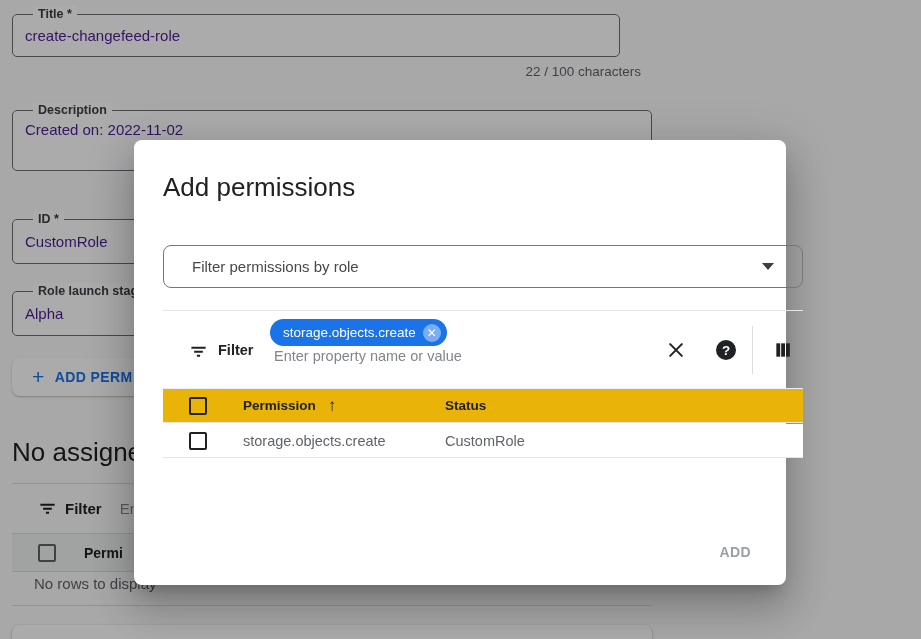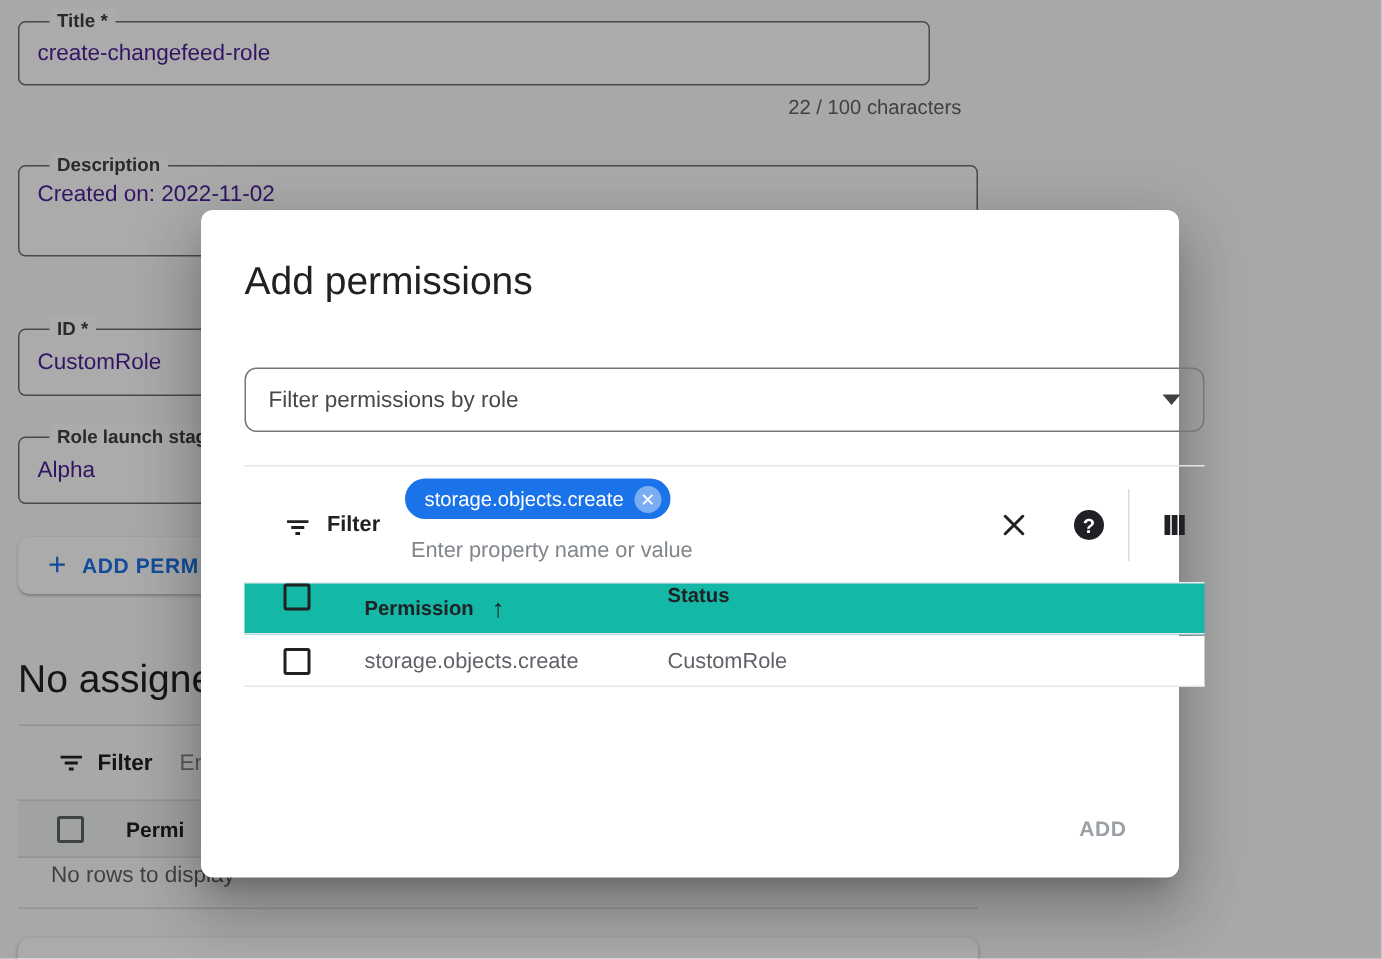--- a/index.html
+++ b/index.html
@@ -40,45 +40,45 @@
   
   .scrim { position:absolute; inset:0; background:rgba(0,0,0,0.33); z-index:10; }
 
   
   .dialog { position:absolute; left:134px; top:140px; width:652px; height:445px; background:#fff;
             border-radius:8px; z-index:20;
             box-shadow:0 11px 15px -7px rgba(0,0,0,.2), 0 24px 38px 3px rgba(0,0,0,.16), 0 9px 46px 8px rgba(0,0,0,.12); }
   .dlg-title { position:absolute; left:29px; top:32px; font-size:26px; font-weight:400; color:#202124; }
   .role-select { position:absolute; left:29px; top:105px; width:640px; height:43px;
                  border:1px solid #747775; border-radius:8px; display:flex; align-items:center;
-                 padding:0 15px; cursor:pointer; }
+                 padding:0 28px; cursor:pointer; }
   .role-select .sel-text { font-size:15px; color:#45484b; }
   .chev { margin-left:auto; width:0; height:0; border-left:6px solid transparent;
           border-right:6px solid transparent; border-top:7px solid #3c4043; }
 
   .tb { position:absolute; left:29px; top:170px; width:640px; height:78px; border-top:1px solid #e3e5e8; }
   .tb .ficon { position:absolute; left:26px; top:31px; }
   .tb .flabel2 { position:absolute; left:55px; top:31px; font-size:14.5px; font-weight:700; color:#202124; }
   .chip { position:absolute; left:107px; top:8px; height:27px; border-radius:14px; background:#1a73e8;
           display:flex; align-items:center; padding:0 6px 0 13px; cursor:pointer; }
   .chip .chip-label { color:#fff; font-size:13.5px; }
   .chip .chip-x { margin-left:7px; width:18px; height:18px; border-radius:50%;
                   background:rgba(255,255,255,.42); color:#fff; font-size:12px; font-weight:700;
                   display:flex; align-items:center; justify-content:center; line-height:1; cursor:pointer; }
-  .tb input.filter-input { position:absolute; left:111px; top:48px; width:300px; border:none; outline:none;
+  .tb input.filter-input { position:absolute; left:111px; top:37px; width:300px; border:none; outline:none;
           font-family:inherit; font-size:14.5px; color:#202124; background:transparent; }
   .tb input.filter-input::placeholder { color:#80868b; }
   .tb-icons { position:absolute; right:0; top:0; height:78px; display:flex; align-items:center; }
   .icon-btn { width:40px; height:40px; display:flex; align-items:center; justify-content:center; cursor:pointer; }
   .help-circle { width:20px; height:20px; border-radius:50%; background:#202124; color:#fff;
                  font-size:13.5px; font-weight:700; display:flex; align-items:center; justify-content:center; }
   .vdiv { width:1px; height:48px; background:#dadce0; margin:0 10px 0 6px; }
 
-  .thead { position:absolute; left:29px; top:248px; width:640px; height:35px; background:#14b8a6;
-           border-top:1px solid #eceef0; border-bottom:1px solid #e3e5e8; display:flex; }
+  .thead { position:absolute; left:29px; top:248px; width:640px; height:35px; background:#eab308;
+           border-top:1px solid #eceef0; border-bottom:1px solid #e3e5e8; display:flex; align-items:center; }
   .thead .cb { margin-left:26px; }
   .thead .colp { margin-left:36px; font-size:13.5px; font-weight:700; color:#202124; display:flex; align-items:center; }
   .sort-arrow { font-size:17px; font-weight:700; margin-left:12px; color:#202124; }
   .thead .cols { position:absolute; left:282px; font-size:13.5px; font-weight:700; color:#202124; }
   .trow { position:absolute; left:29px; top:284px; width:640px; height:34px; background:#fff;
           border-bottom:1px solid #e3e5e8; display:flex; align-items:center; cursor:pointer; }
   .trow .cb { margin-left:26px; }
   .trow .cellp { margin-left:36px; font-size:14.5px; color:#5f6368; }
   .trow .cells { position:absolute; left:282px; font-size:14.5px; color:#5f6368; }
 

